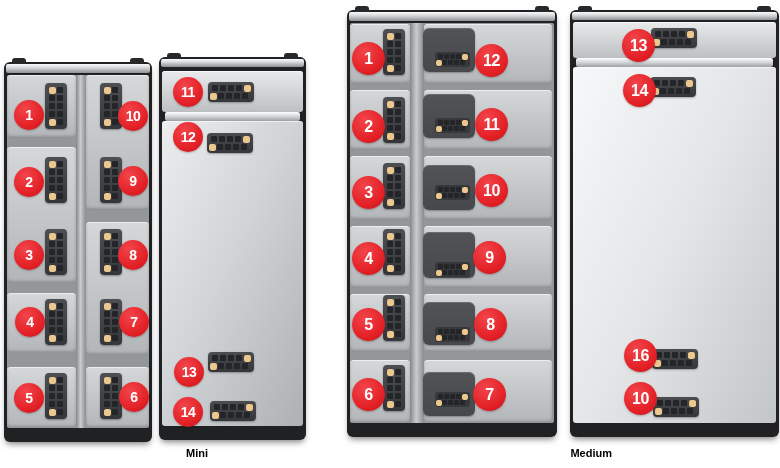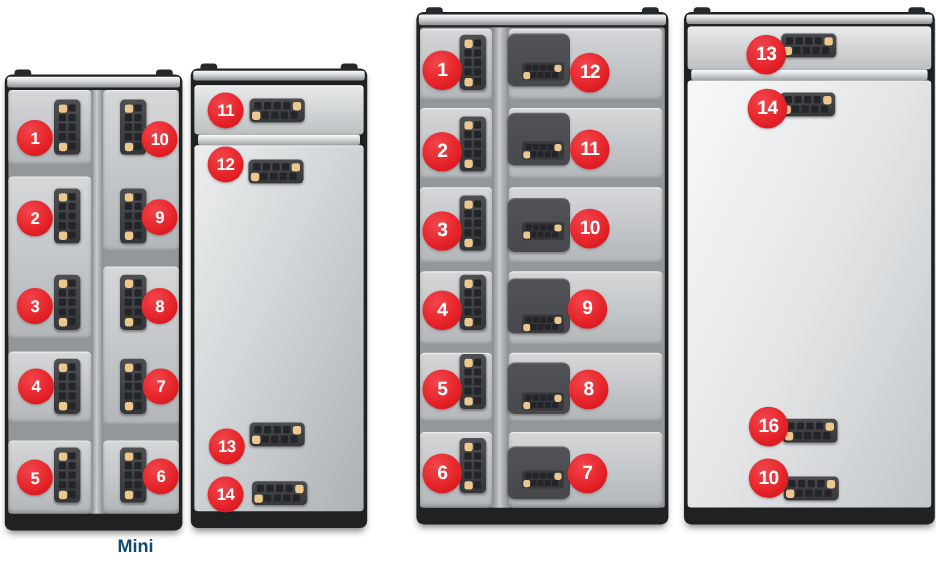--- a/index.html
+++ b/index.html
@@ -37,21 +37,21 @@
   .dot.tan{background:var(--tan,#ecc88e);border-radius:2px;box-shadow:0 0 1px rgba(0,0,0,.45);}
 
   
   .marker{position:absolute;display:flex;align-items:center;justify-content:center;
           color:#fff;font-weight:bold;border-radius:50%;
           background:radial-gradient(circle at 38% 30%, #f2454b, var(--red,#e32126) 62%, #c4141b);
           box-shadow:0 1px 2px rgba(0,0,0,.25);letter-spacing:-0.5px;}
   .m30{width:30px;height:30px;font-size:14px;}
   .m33{width:33px;height:33px;font-size:16px;}
 
-  .caption{position:absolute;font-weight:bold;color:#0c4a6e;font-size:15px;text-align:left;}
+  .caption{position:absolute;font-weight:bold;color:#000000;font-size:11px;text-align:right;}
 </style>
 </head>
 <body>
 
 <div id="canvas">
 
   <div class="device" style="left:4px;top:62px;width:148px;height:380px;">
     <div class="tab" style="left:8px;"></div>
     <div class="tab" style="left:126px;"></div>
     <div class="lip" style="left:2px;top:2px;width:144px;height:9px;"></div>
@@ -506,14 +506,15 @@
         <i class="dot" style="left: 34px; top: 11px; height: 6px; width: 6px;"></i>
       </div>
 
     <div class="marker m33" style="left:52px;top:19px;">13</div>
     <div class="marker m33" style="left:53px;top:64px;">14</div>
     <div class="marker m33" style="left:54px;top:329px;">16</div>
     <div class="marker m33" style="left:54px;top:372px;">10</div>
   </div>
 
   <div class="caption" style="left:98px;top:447px;width:110px;">Mini</div>
+  <div class="caption" style="left:500px;top:447px;width:112px;">Medium</div>
 
 </div>
 
 </body></html>

